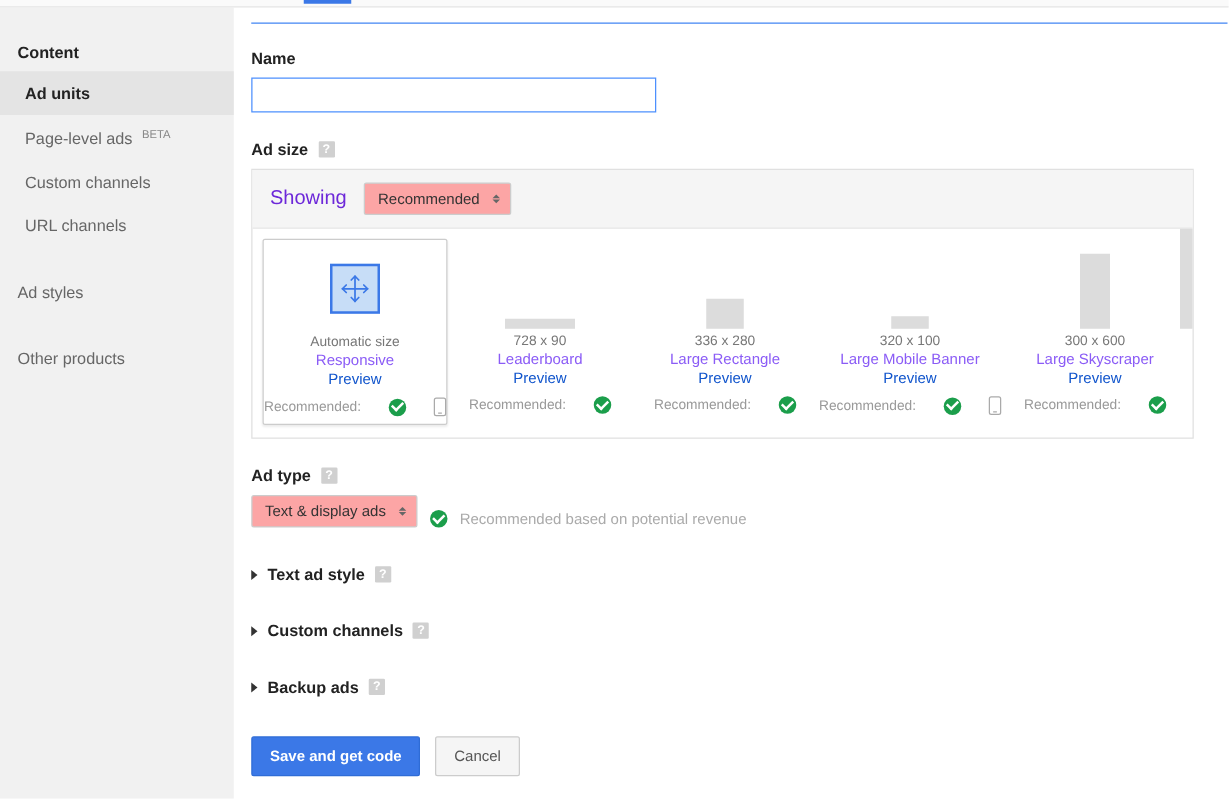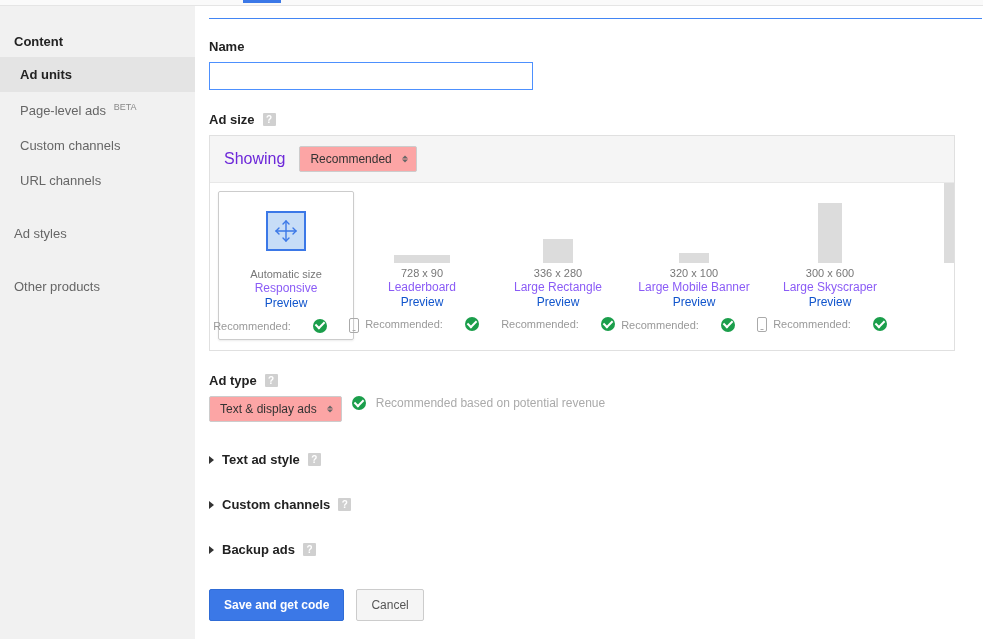--- a/index.html
+++ b/index.html
@@ -162,21 +162,21 @@
   }
   .scroll-stub {
     position: absolute;
     right: 0;
     top: 0;
     width: 10px;
     height: 80px;
     background: #dcdcdc;
   }
   .size-card {
-    width: 136px;
+    width: 148px;
     text-align: center;
     padding: 6px 4px 6px 4px;
     display: flex;
     flex-direction: column;
     align-items: center;
   }
   .size-card.selected {
     border: 1px solid #ccc;
     border-radius: 2px;
     box-shadow: 0 1px 2px rgba(0,0,0,0.08);
@@ -239,21 +239,21 @@
     position: absolute;
     bottom: 1px;
     left: 50%;
     transform: translateX(-50%);
     width: 3px; height: 1.2px;
     background: #aaa;
   }
   .ad-type-block { margin-top: 22px; }
   .ad-type-row {
     display: flex;
-    align-items: flex-start;
+    align-items: flex-end;
     gap: 10px;
     margin-top: 8px;
   }
   .rec-note {
     font-size: 12px;
     color: #aaa;
   }
   .expand-row {
     display: flex;
     align-items: center;

